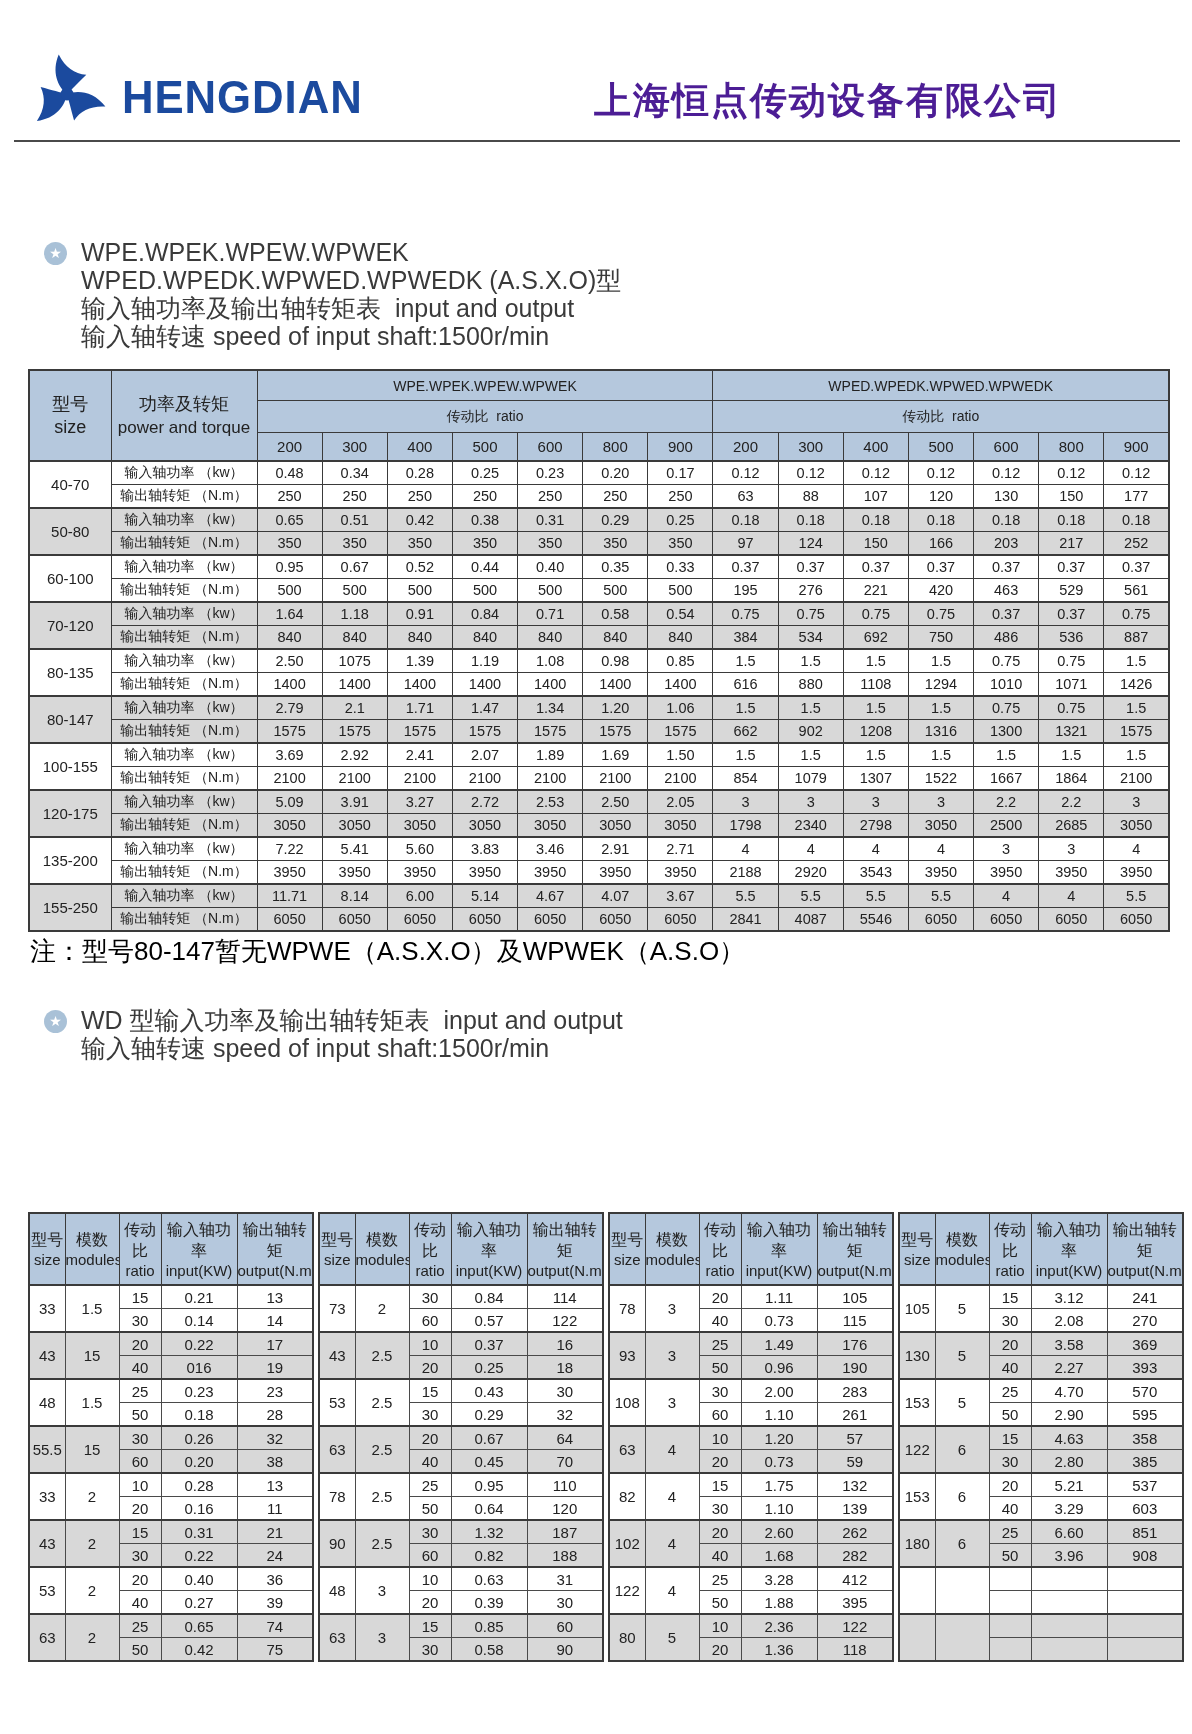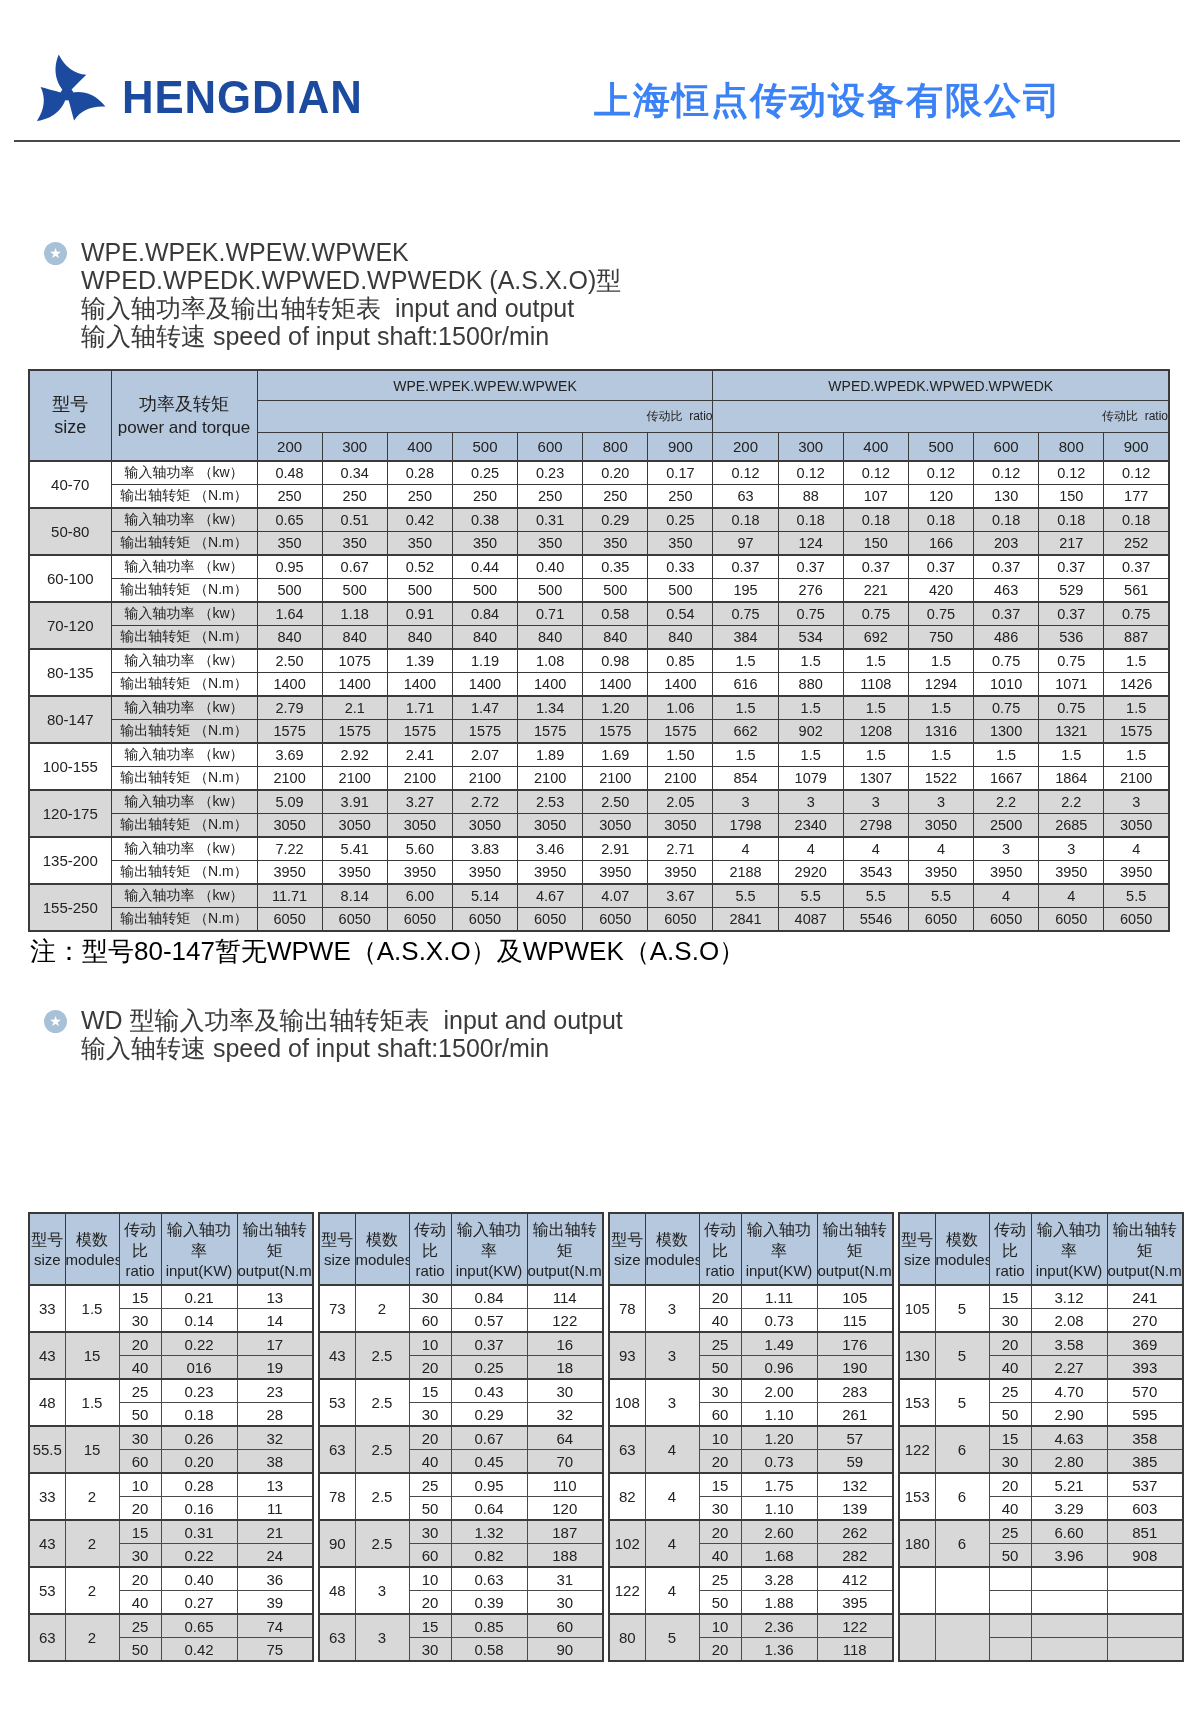--- a/index.html
+++ b/index.html
@@ -3,38 +3,38 @@
 <meta charset="utf-8">
 <style>
   html,body{margin:0;padding:0;background:#ffffff;}
   body{font-family:"Liberation Sans","DejaVu Sans",sans-serif;color:#222;}
   .page{position:relative;width:1192px;height:1734px;background:#fff;overflow:hidden;margin-top:24px;}
 
   
   .logo{position:absolute;left:20px;top:24px;width:94px;height:92px;}
   .logo-text{position:absolute;left:122px;top:46px;font-size:46px;font-weight:bold;color:#1b4a9e;
              transform:scaleX(.95);transform-origin:left;letter-spacing:1px;}
-  .company{position:absolute;right:130px;top:52px;font-size:37px;font-weight:bold;color:#3b82f6;letter-spacing:2px;}
+  .company{position:absolute;right:130px;top:52px;font-size:37px;font-weight:bold;color:#4c1d95;letter-spacing:2px;}
   .hline{position:absolute;left:14px;right:12px;top:116px;height:2px;background:#4a4a4a;}
 
   
   .sec{position:absolute;display:flex;gap:14px;}
   #sec1{left:44px;top:214px;}
   #sec2{left:44px;top:982px;}
   .bullet{width:23px;height:23px;border-radius:50%;background:#a9c1d7;color:#fff;font-size:14px;
           line-height:23px;text-align:center;margin-top:4px;flex:0 0 23px;}
   .sec-lines div{font-size:25px;color:#3a3a3a;line-height:28px;white-space:pre;}
 
   
   .main{position:absolute;left:28px;top:345px;width:1142px;border-collapse:collapse;table-layout:fixed;
         border:2px solid #3a3a3a;}
   .main th,.main td{border:1px solid #3a3a3a;text-align:center;padding:0;overflow:hidden;white-space:pre;}
   .main thead th{background:#b5c8dd;font-weight:normal;color:#222;}
   .main thead tr:nth-child(1) .grp{height:29px;font-size:14px;}
-  .main thead tr:nth-child(2) th{height:31px;font-size:12px;text-align:right;}
+  .main thead tr:nth-child(2) th{height:31px;font-size:14px;}
   #ratio-row th{height:27px;font-size:15px;}
   .main thead .rowhead{font-size:18px;line-height:23px;}
   .main thead{border-bottom:2px solid #3a3a3a;}
   .main tbody td{height:22px;font-size:14.5px;background:#fff;}
   .main tbody td.c-label{font-size:14px;}
   .main tbody td.c-size{font-size:15px;}
   .main tbody tr.shade td{background:#d8d8d8;}
   .main tbody tr.gstart td{border-top:2px solid #3a3a3a;}
 
   

